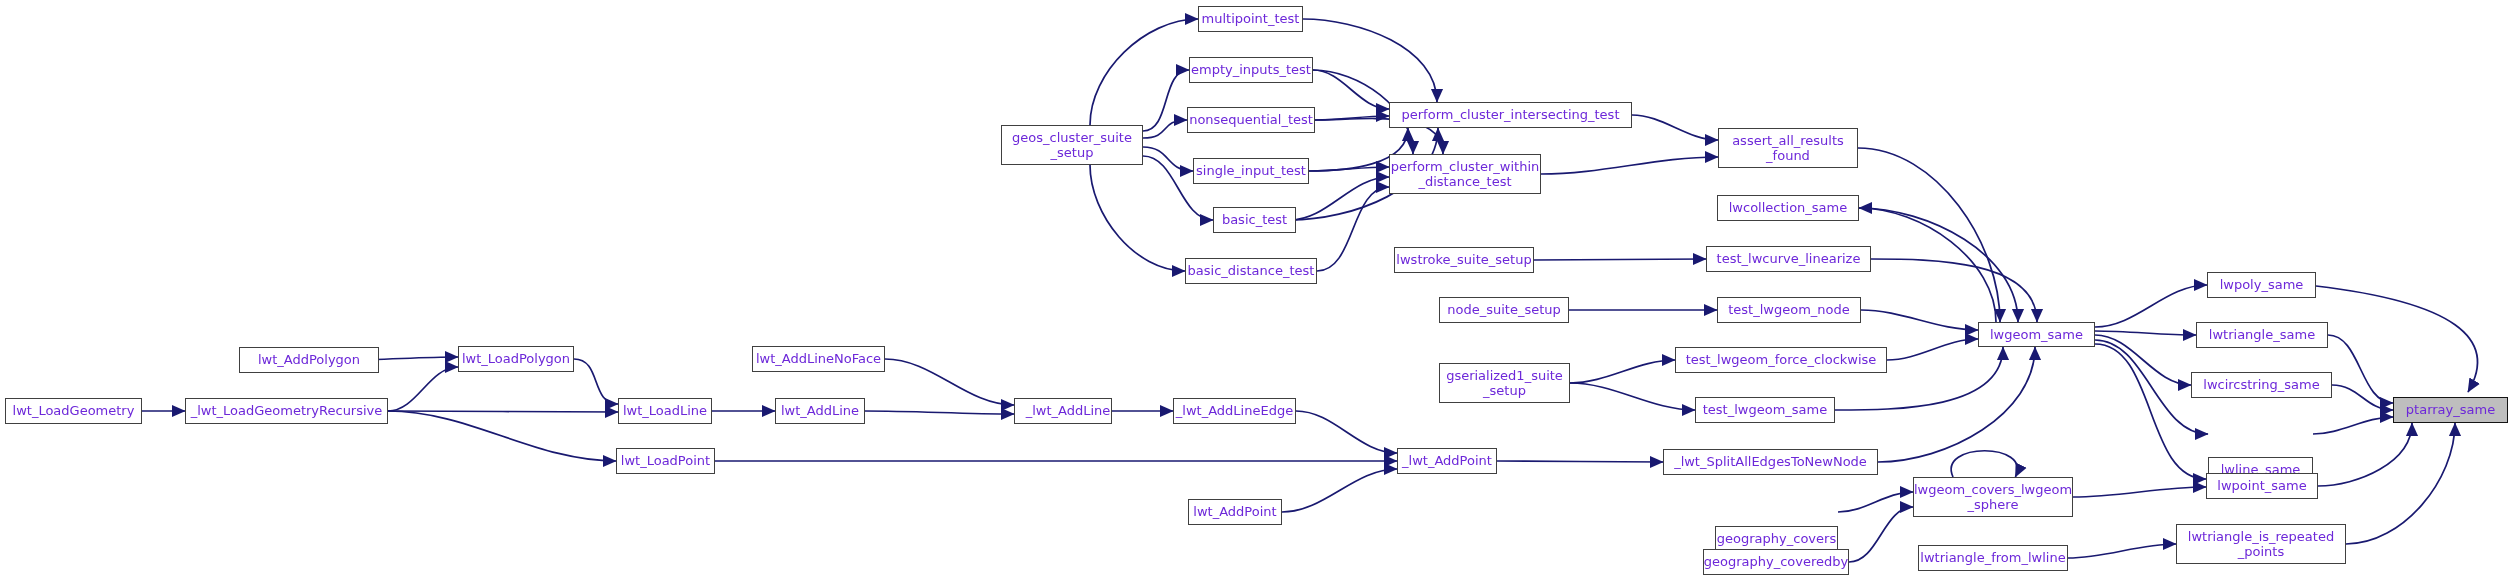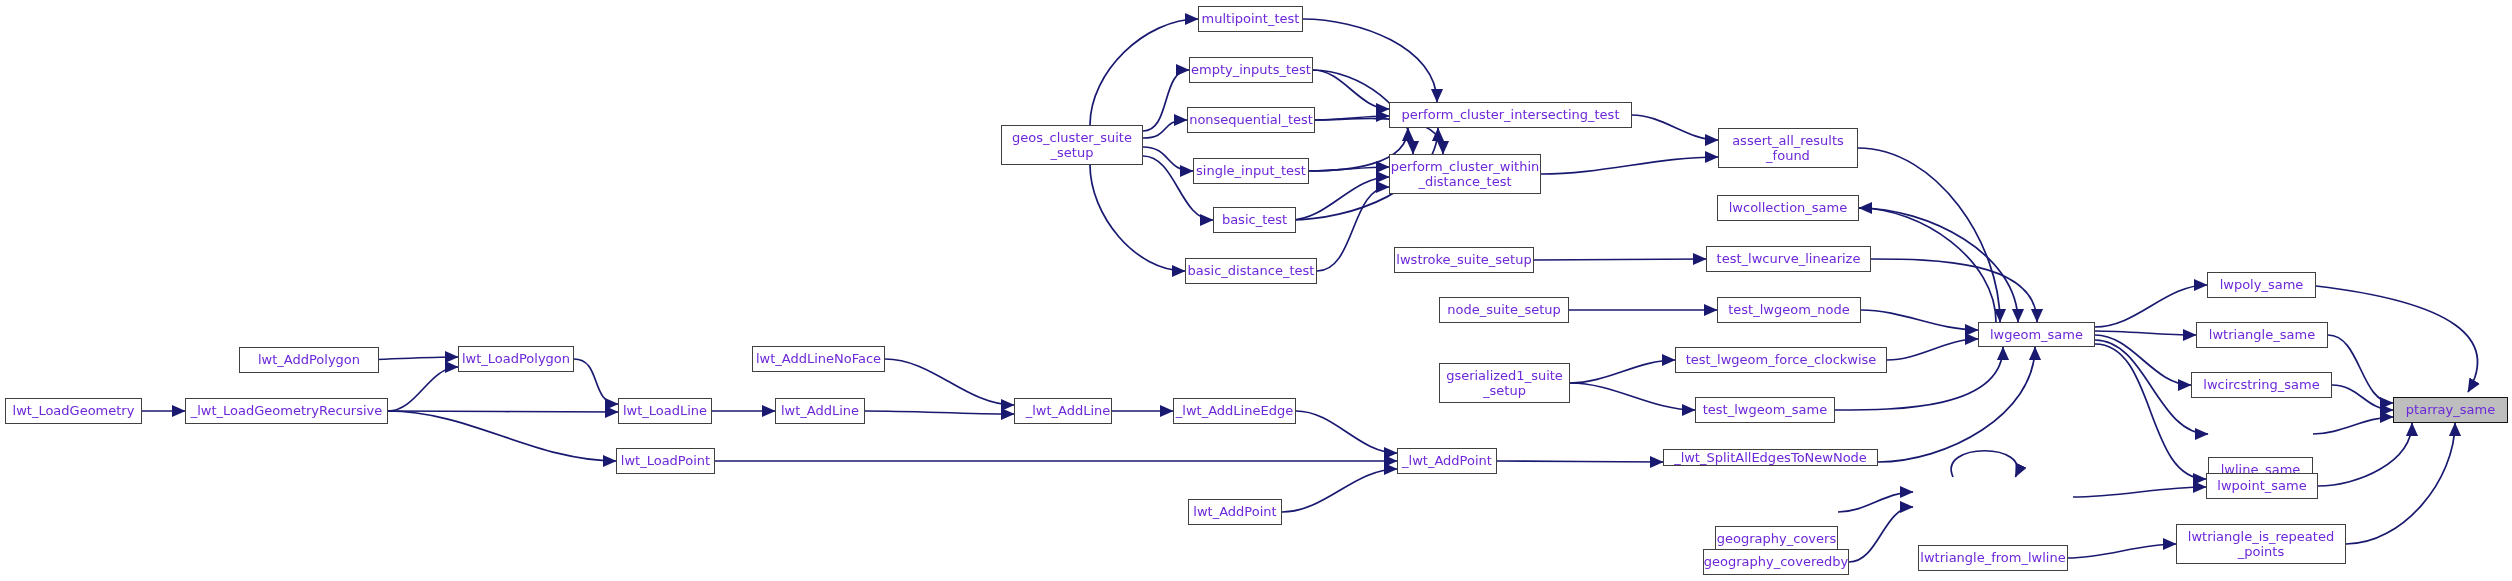--- a/index.html
+++ b/index.html
@@ -114,24 +114,26 @@
 _found</div>
     <div class="node" style="left: 1717px; top: 195px; width: 142px; height: 26px;">lwcollection_same</div>
     <div class="node" style="left: 1394px; top: 247px; width: 140px; height: 26px;">lwstroke_suite_setup</div>
     <div class="node" style="left: 1706px; top: 246px; width: 165px; height: 26px;">test_lwcurve_linearize</div>
     <div class="node" style="left: 1439px; top: 297px; width: 130px; height: 26px; text-align: right;">node_suite_setup</div>
     <div class="node" style="left: 1717px; top: 297px; width: 144px; height: 26px;">test_lwgeom_node</div>
     <div class="node" style="left: 1439px; top: 363px; width: 131px; height: 40px;">gserialized1_suite
 _setup</div>
     <div class="node" style="left: 1675px; top: 347px; width: 212px; height: 26px;">test_lwgeom_force_clockwise</div>
     <div class="node" style="left: 1695px; top: 397px; width: 140px; height: 26px;">test_lwgeom_same</div>
-    <div class="node" style="left: 1663px; top: 449px; width: 215px; height: 17px;">_lwt_SplitAllEdgesToNewNode</div>
+    <div class="node" style="left: 1663px; top: 449px; width: 215px; height: 26px;">_lwt_SplitAllEdgesToNewNode</div>
     <div class="node" style="left: 1715px; top: 526px; width: 123px; height: 26px;">geography_covers</div>
     <div class="node" style="left: 1703px; top: 549px; width: 146px; height: 26px;">geography_coveredby</div>
     <div class="node" style="left: 1978px; top: 322px; width: 117px; height: 25px;">lwgeom_same</div>
+    <div class="node" style="left: 1913px; top: 477px; width: 160px; height: 40px;">lwgeom_covers_lwgeom
+_sphere</div>
     <div class="node" style="left: 1918px; top: 545px; width: 150px; height: 26px;">lwtriangle_from_lwline</div>
     <div class="node" style="left: 2207px; top: 272px; width: 109px; height: 26px;">lwpoly_same</div>
     <div class="node" style="left: 2196px; top: 322px; width: 132px; height: 26px;">lwtriangle_same</div>
     <div class="node" style="left: 2191px; top: 372px; width: 141px; height: 26px;">lwcircstring_same</div>
     <div class="node" style="left: 2208px; top: 421px; width: 105px; height: 26px; margin-top: 36px;">lwline_same</div>
     <div class="node" style="left: 2206px; top: 473px; width: 112px; height: 26px;">lwpoint_same</div>
     <div class="node" style="left: 2176px; top: 524px; width: 170px; height: 40px;">lwtriangle_is_repeated
 _points</div>
     <div class="node highlight" style="left: 2393px; top: 397px; width: 115px; height: 26px;">ptarray_same</div>
   </div>

